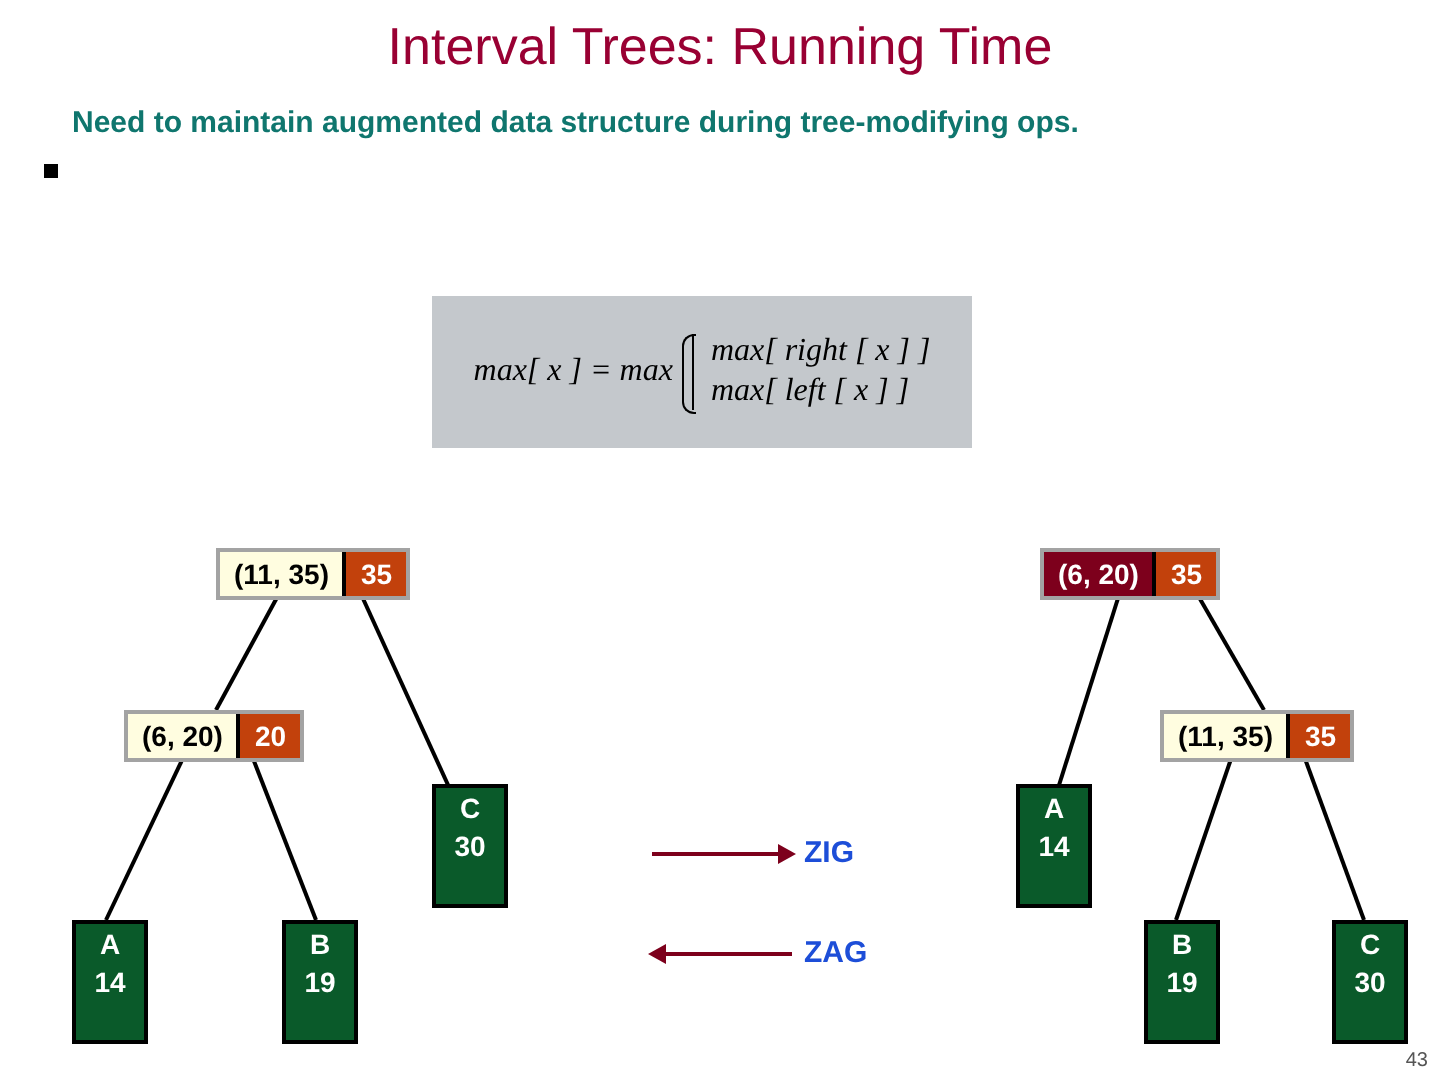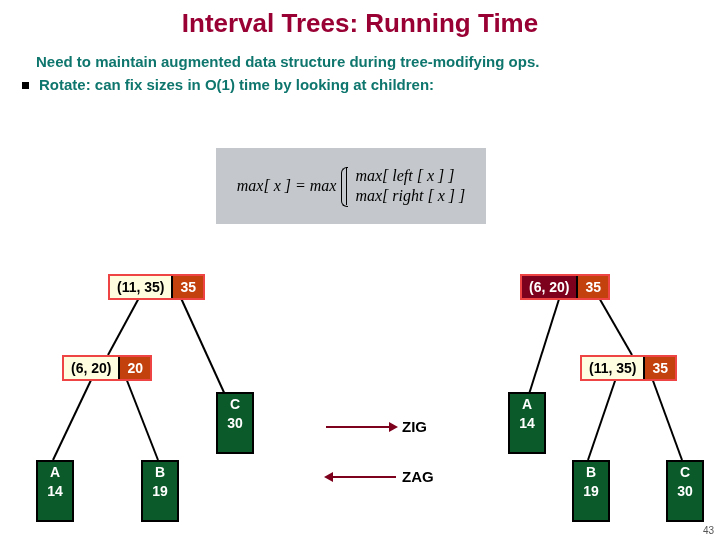--- a/index.html
+++ b/index.html
@@ -1,57 +1,56 @@
 <!DOCTYPE html>
 <html><head>
 <meta charset="utf-8">
 <style>
   html,body{margin:0;padding:0;width:720px;height:540px;background:#fff;font-family:Arial,Helvetica,sans-serif;overflow:hidden}
-  .title{font-size:26px;font-weight:bold;color:#990033;text-align:center;padding:8px 0 14px}
+  .title{font-size:26px;font-weight:normal;color:#990033;text-align:center;padding:8px 0 14px}
   .body-text{font-size:15px;font-weight:bold;color:#0f766e;padding:0 36px}
   .bullet-row{display:flex;align-items:flex-start;padding:6px 0 0 22px}
   .bullet-sq{width:7px;height:7px;background:#000;margin:6px 10px 0 0;flex:none}
   .formula-box{background:#c4c8cc;position:absolute;left:216px;top:148px;width:270px;height:76px;display:flex;align-items:center;justify-content:center;font-family:'Times New Roman',serif;font-size:16px;font-style:italic}
   .formula-box .eq{display:flex;align-items:center}
   .cases{margin-left:10px;display:flex;flex-direction:column;gap:2px;border-left:1.5px solid #000;padding-left:8px;position:relative}
   .cases::before{content:"";position:absolute;left:-6px;top:0;width:6px;height:100%;border:1.5px solid #000;border-right:none;border-radius:6px 0 0 6px}
   .stage{position:absolute;left:0;top:250px;width:720px;height:280px}
   svg.edges{position:absolute;left:0;top:0;width:720px;height:280px}
-  .node{position:absolute;display:flex;border:2px solid #ef4444;font-size:14px;font-weight:bold}
+  .node{position:absolute;display:flex;border:2px solid #a3a3a3;font-size:14px;font-weight:bold}
   .cell{padding:3px 7px;display:flex;align-items:center;justify-content:center}
   .iv{background:#fffde0;border-right:2px solid #000}
   .mx{background:#c2410c;color:#fff}
   .iv-root-r{background:#7d001c;color:#fff;border-right:2px solid #000}
   .leaf{background:#0a5a2a;color:#fff;border:2px solid #000;position:absolute;font-size:14px;font-weight:bold;padding:0;text-align:center;width:34px}
   .leaf .lbl{padding:2px 0}
   .leaf .num{padding:1px 0 21px}
-  .arrow-row{position:absolute;display:flex;align-items:center;font-weight:bold;color:#000000;font-size:15px}
+  .arrow-row{position:absolute;display:flex;align-items:center;font-weight:bold;color:#1d4ed8;font-size:15px}
   .arrow-line{height:2px;background:#7d001c;width:70px;margin:0 6px;position:relative}
   .arrow-line.right::after{content:"";position:absolute;right:-2px;top:-4px;border-left:9px solid #7d001c;border-top:5px solid transparent;border-bottom:5px solid transparent}
   .arrow-line.left::before{content:"";position:absolute;left:-2px;top:-4px;border-right:9px solid #7d001c;border-top:5px solid transparent;border-bottom:5px solid transparent}
   .page-num{position:absolute;right:6px;bottom:4px;font-size:10px;color:#555}
 </style>
 </head>
 <body>
 
 <div class="title">Interval Trees:  Running Time</div>
 
 <div class="body-text">Need to maintain augmented data structure during tree-modifying ops.</div>
 
 <div class="body-text bullet-row">
   <div class="bullet-sq"></div>
-  <div>Rotate:  can fix sizes in O(1) time by looking at children:</div>
 </div>
 
 <div class="formula-box">
   <div class="eq">
     <span>max[ x ] = max</span>
     <div class="cases">
+      <span>max[ right [ x ] ]</span>
       <span>max[ left [ x ] ]</span>
-      <span>max[ right [ x ] ]</span>
     </div>
   </div>
 </div>
 
 <div class="stage">
   <svg class="edges">
     <line x1="140" y1="46" x2="108" y2="105" stroke="#000" stroke-width="2"></line>
     <line x1="180" y1="46" x2="232" y2="160" stroke="#000" stroke-width="2"></line>
     <line x1="92" y1="128" x2="53" y2="210" stroke="#000" stroke-width="2"></line>
     <line x1="126" y1="128" x2="158" y2="210" stroke="#000" stroke-width="2"></line>

